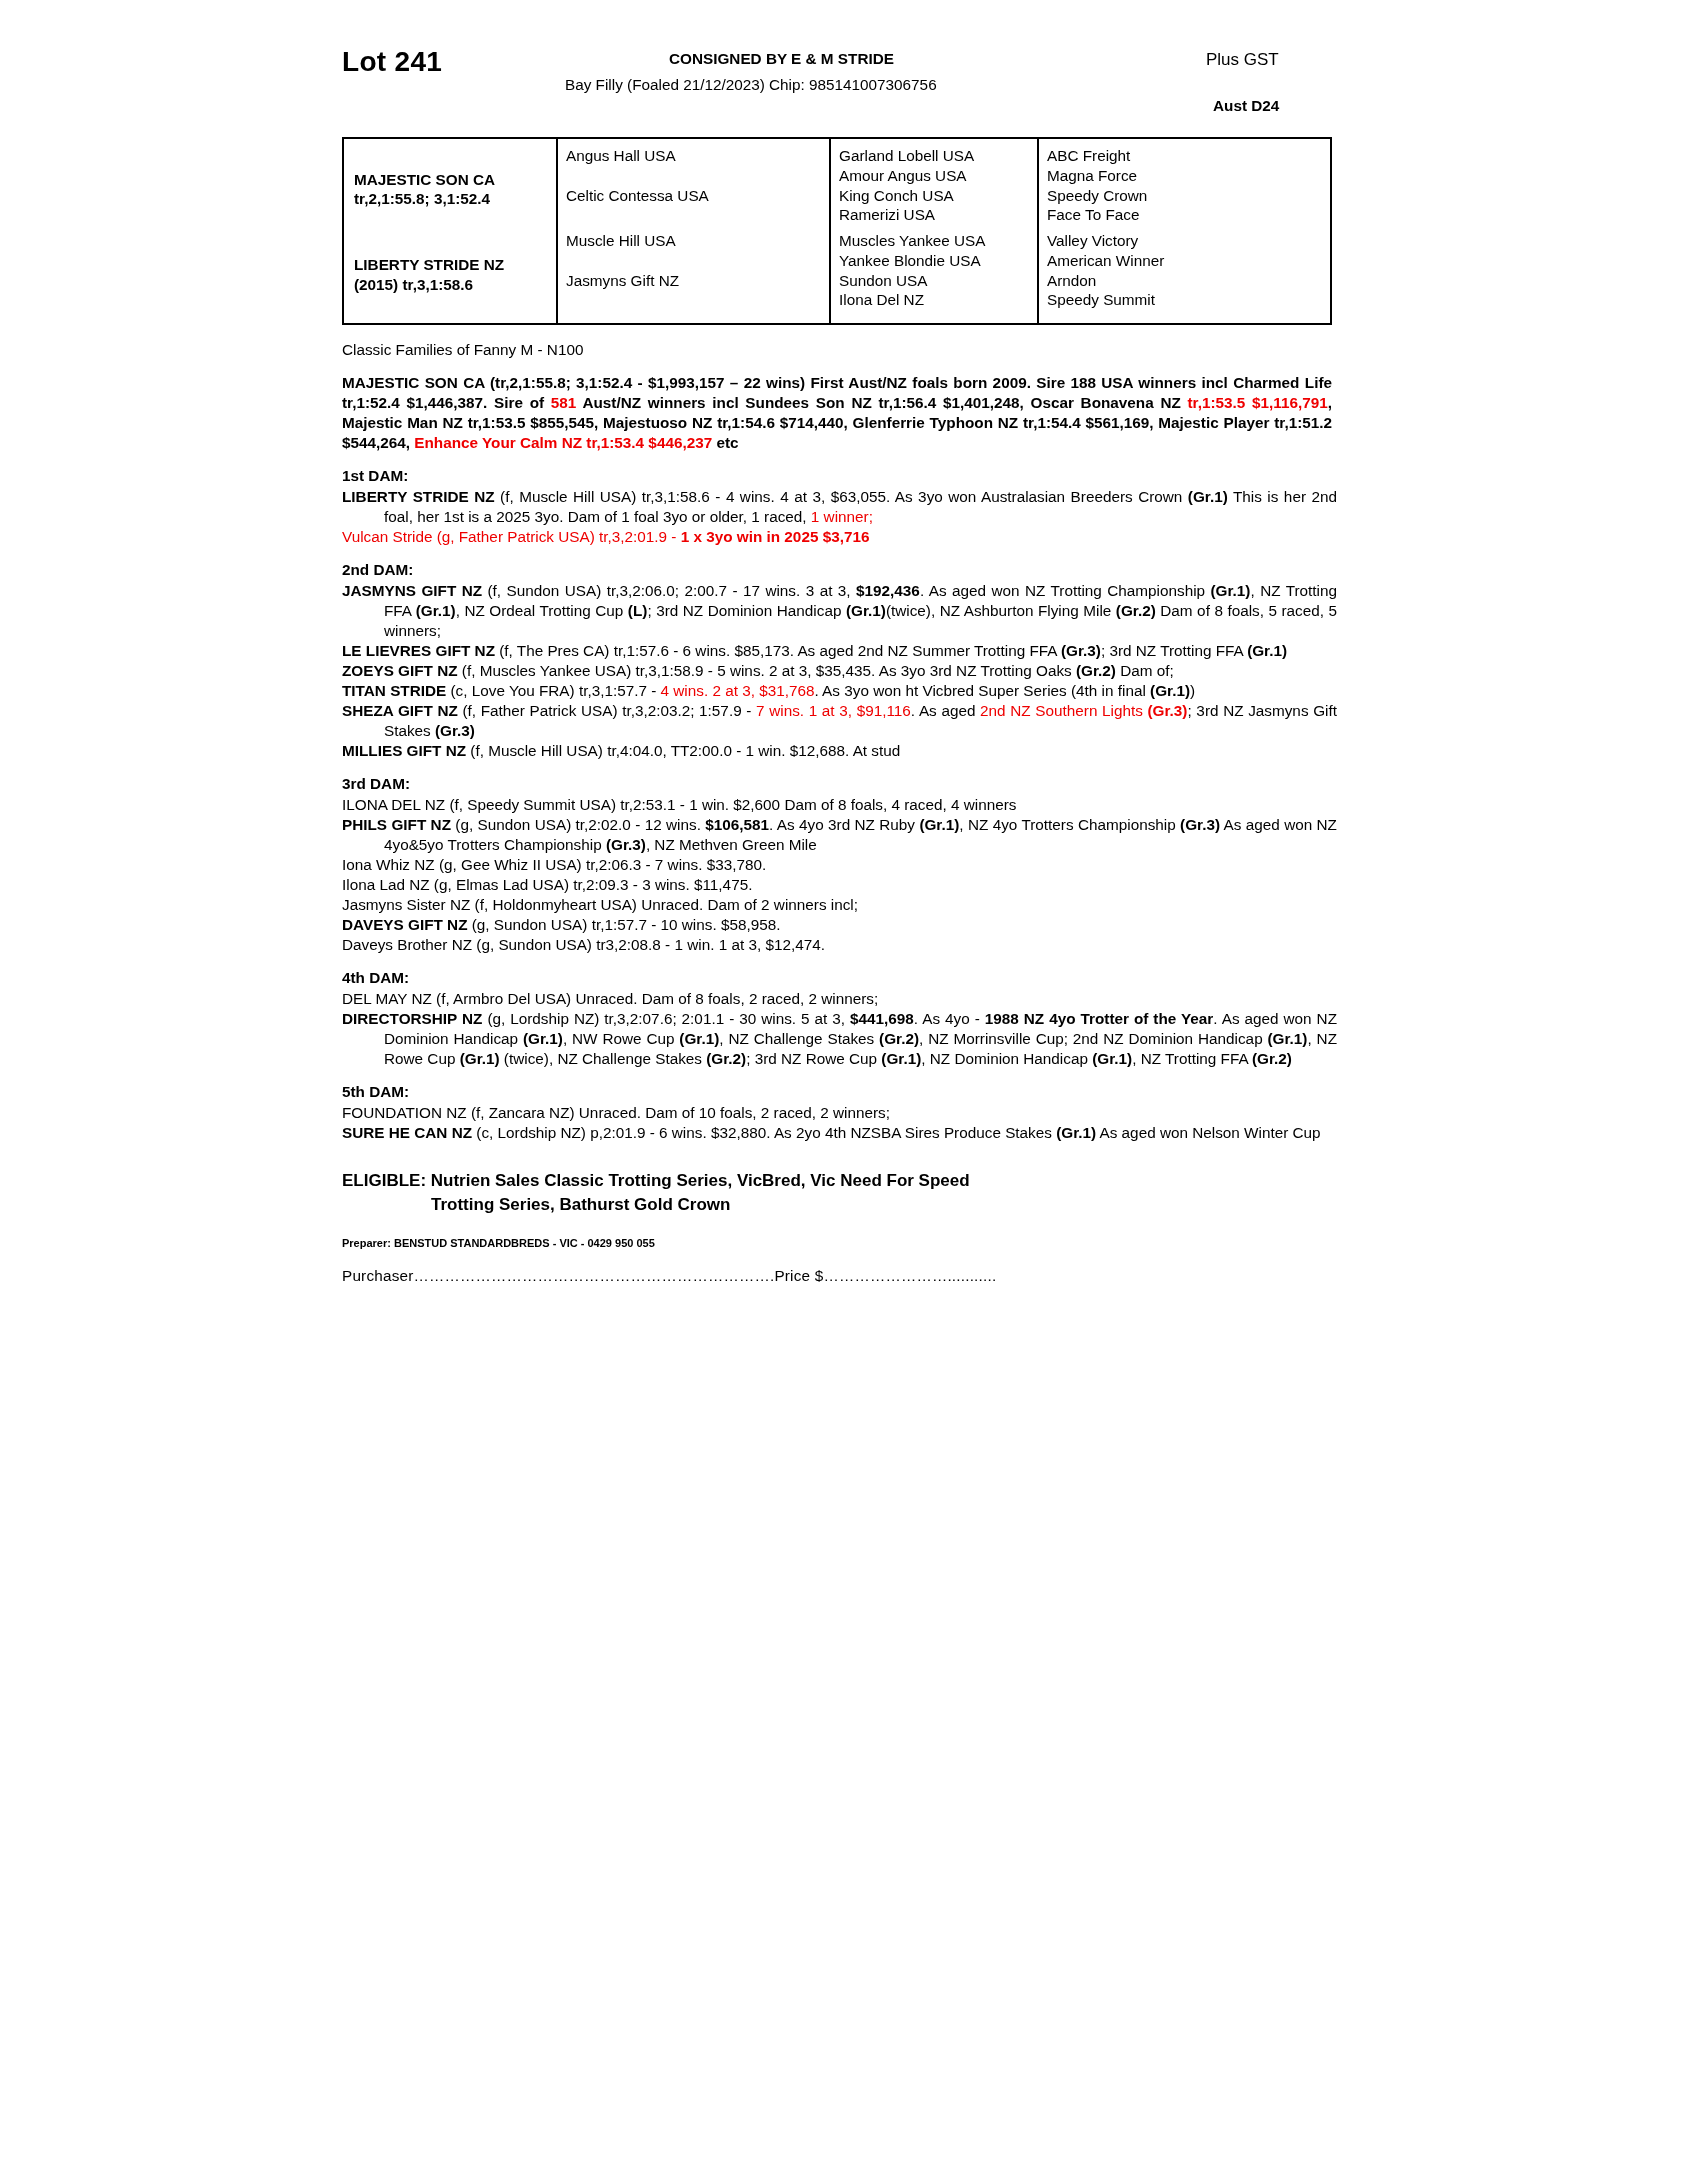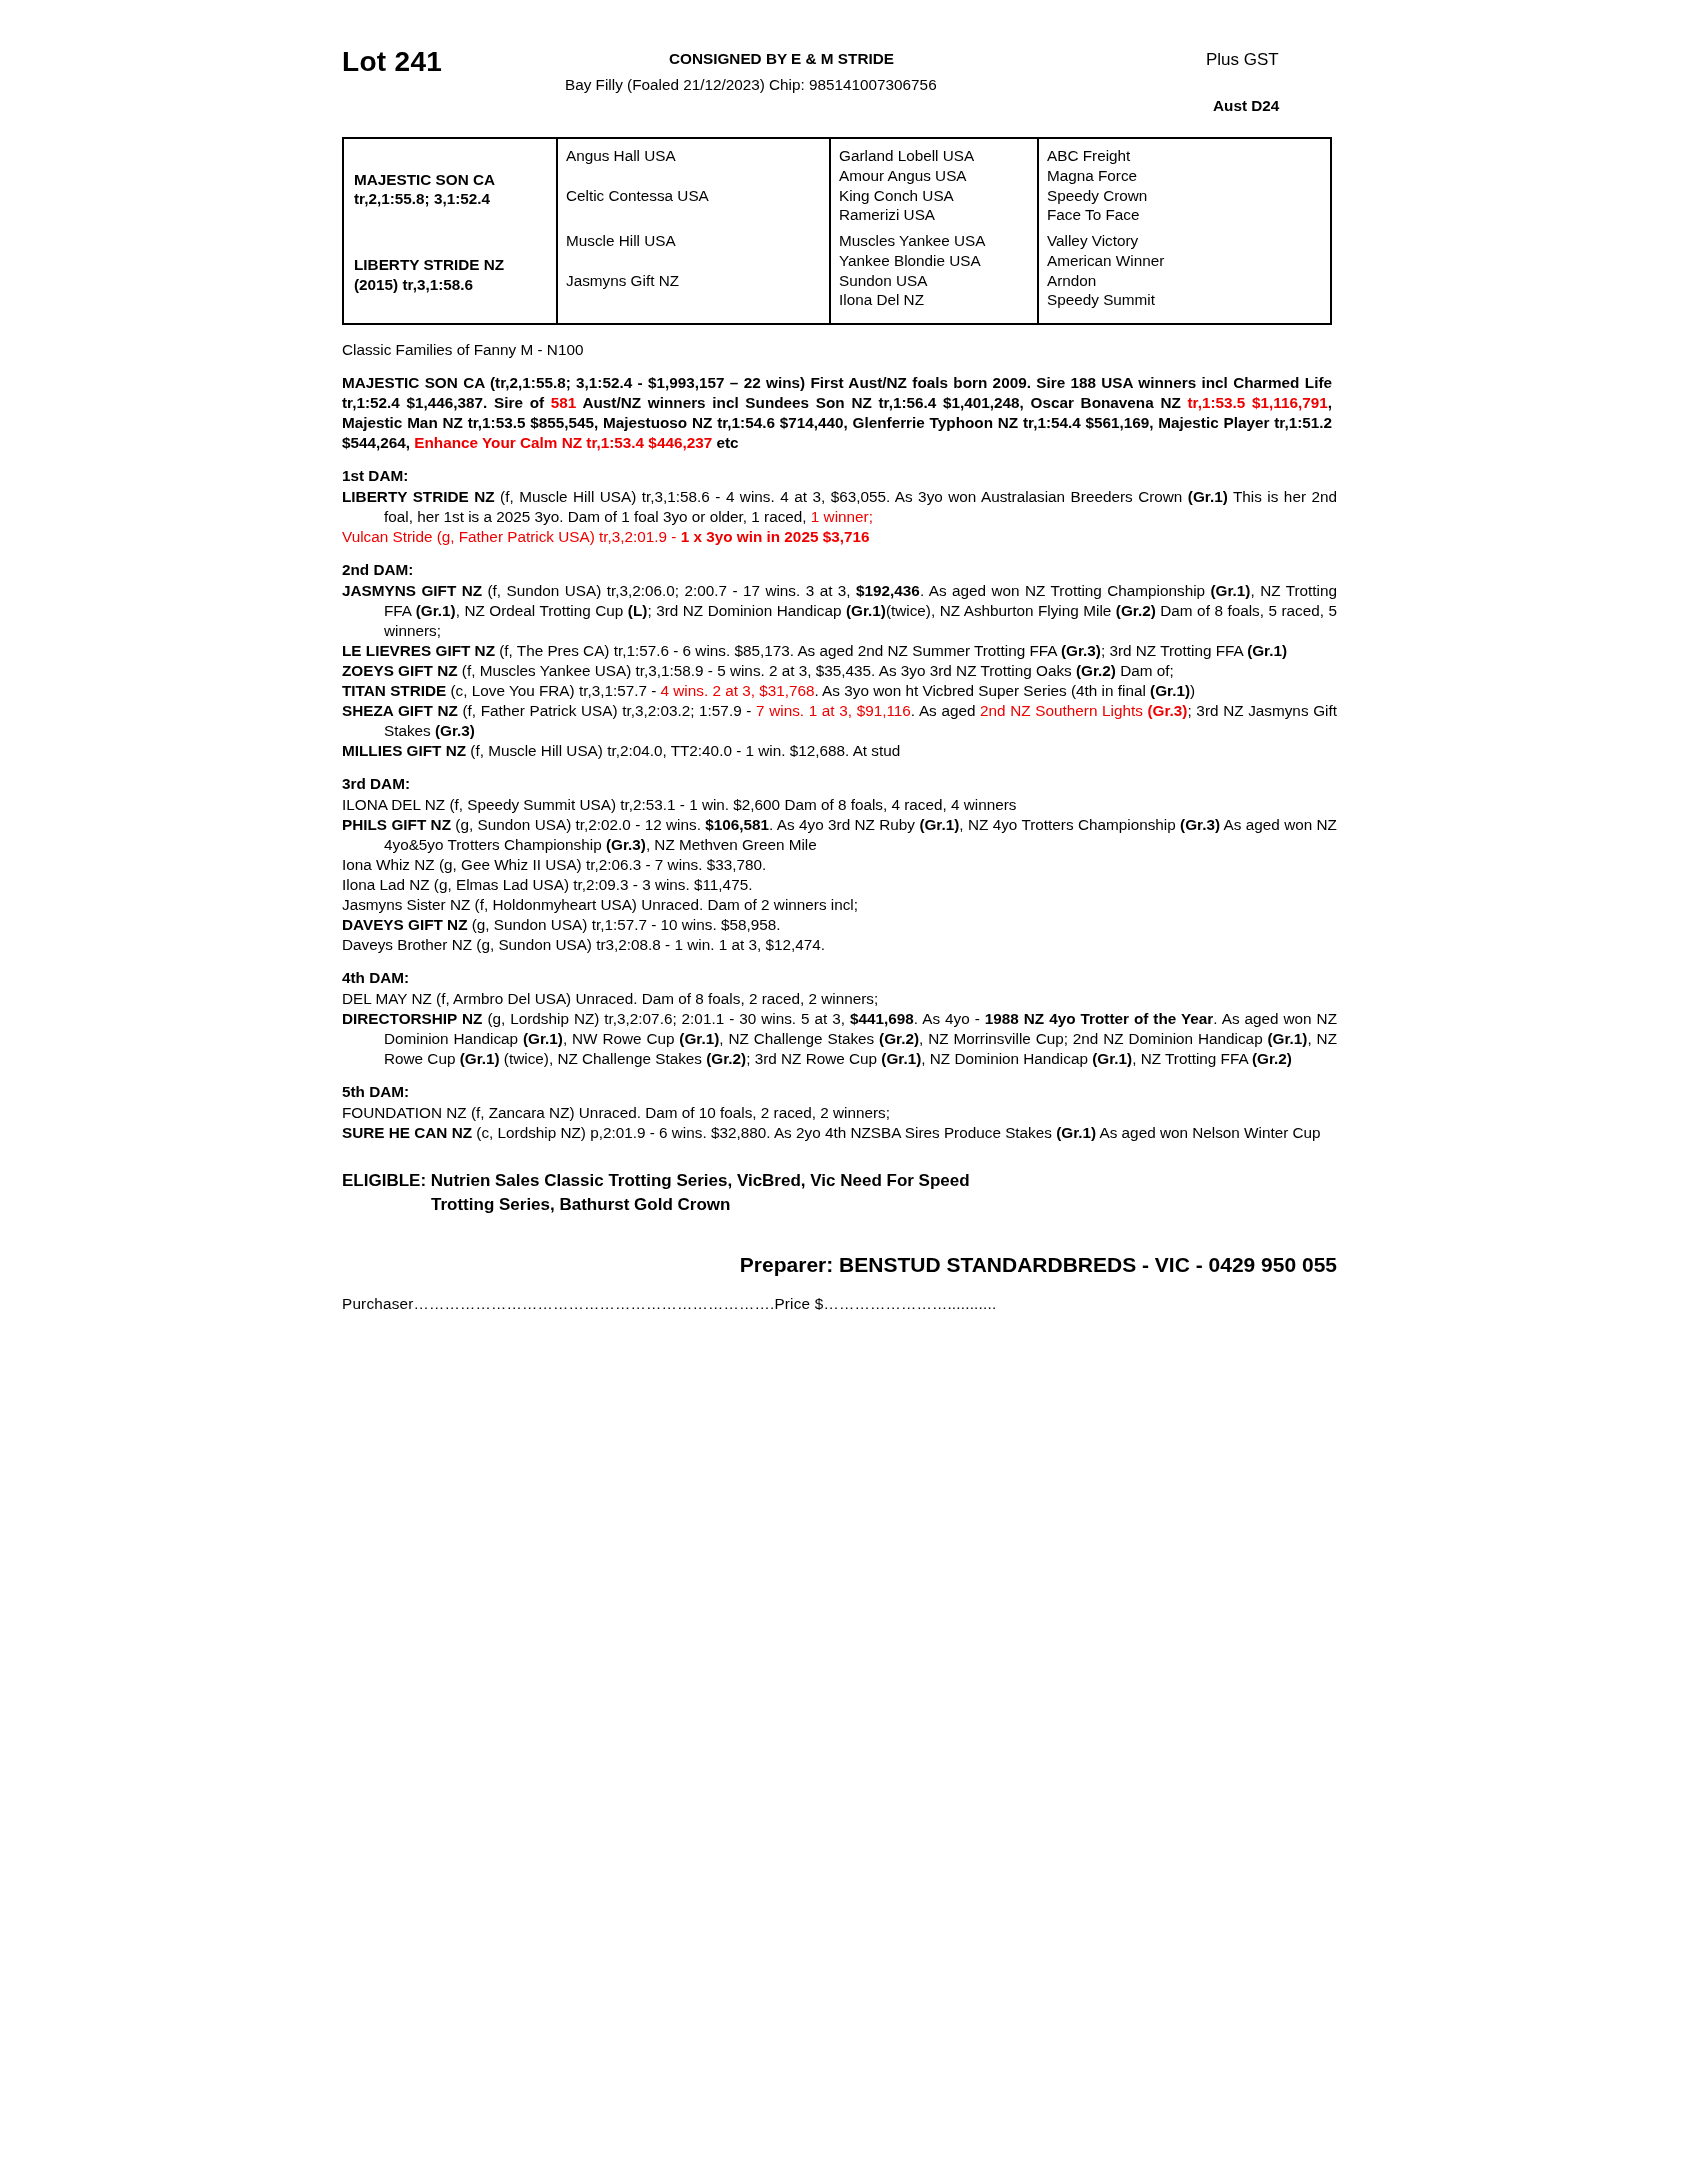--- a/index.html
+++ b/index.html
@@ -119,24 +119,23 @@
   .noind { margin-left: 8px; }
   .noind2 { margin-left: 38px; }
   .eligible {
     margin-top: 26px;
     font-size: 17px;
     font-weight: bold;
     line-height: 24px;
   }
   .eligible .l2 { display: block; margin-left: 89px; }
   .preparer {
-    margin-top: 36px;
-    font-size: 21px;
-    font-weight: bold;
-    text-align: right;
+    margin-top: 20px;
+    font-size: 11px;
+    font-weight: bold;
   }
   .purchaser {
     margin-top: 18px;
     font-size: 15.3px;
     letter-spacing: 0.2px;
   }
 </style>
 </head>
 <body>
 
@@ -198,21 +197,21 @@
     <div id="dam-sections">
         <div class="damhead">1st DAM:</div>
         <p class="e lvl1"><span class="hang"><span class="b">LIBERTY STRIDE NZ</span><span> (f, Muscle Hill USA) tr,3,1:58.6 - 4 wins. 4 at 3, $63,055. As 3yo won Australasian Breeders Crown </span><span class="b">(Gr.1)</span><span> This is her 2nd foal, her 1st is a 2025 3yo. Dam of 1 foal 3yo or older, 1 raced, </span><span class="red">1 winner;</span></span></p>
         <p class="e noind"><span class="hang"><span class="red">Vulcan Stride (g, Father Patrick USA) tr,3,2:01.9 - </span><span class="red b">1 x 3yo win in 2025 $3,716</span></span></p>
         <div class="damhead">2nd DAM:</div>
         <p class="e lvl1"><span class="hang"><span class="b">JASMYNS GIFT NZ</span><span> (f, Sundon USA) tr,3,2:06.0; 2:00.7 - 17 wins. 3 at 3, </span><span class="b">$192,436</span><span>. As aged won NZ Trotting Championship </span><span class="b">(Gr.1)</span><span>, NZ Trotting FFA </span><span class="b">(Gr.1)</span><span>, NZ Ordeal Trotting Cup </span><span class="b">(L)</span><span>; 3rd NZ Dominion Handicap </span><span class="b">(Gr.1)</span><span>(twice), NZ Ashburton Flying Mile </span><span class="b">(Gr.2)</span><span> Dam of 8 foals, 5 raced, 5 winners;</span></span></p>
         <p class="e lvl2"><span class="hang"><span class="b">LE LIEVRES GIFT NZ</span><span> (f, The Pres CA) tr,1:57.6 - 6 wins. $85,173. As aged 2nd NZ Summer Trotting FFA </span><span class="b">(Gr.3)</span><span>; 3rd NZ Trotting FFA </span><span class="b">(Gr.1)</span></span></p>
         <p class="e lvl2"><span class="hang"><span class="b">ZOEYS GIFT NZ</span><span> (f, Muscles Yankee USA) tr,3,1:58.9 - 5 wins. 2 at 3, $35,435. As 3yo 3rd NZ Trotting Oaks </span><span class="b">(Gr.2)</span><span> Dam of;</span></span></p>
         <p class="e lvl3"><span class="hang"><span class="b">TITAN STRIDE</span><span> (c, Love You FRA) tr,3,1:57.7 - </span><span class="red">4 wins. 2 at 3, $31,768</span><span>. As 3yo won ht Vicbred Super Series (4th in final </span><span class="b">(Gr.1)</span><span>)</span></span></p>
         <p class="e lvl2"><span class="hang"><span class="b">SHEZA GIFT NZ</span><span> (f, Father Patrick USA) tr,3,2:03.2; 1:57.9 - </span><span class="red">7 wins. 1 at 3, $91,116</span><span>. As aged </span><span class="red">2nd NZ Southern Lights </span><span class="red b">(Gr.3)</span><span>; 3rd NZ Jasmyns Gift Stakes </span><span class="b">(Gr.3)</span></span></p>
-        <p class="e lvl2"><span class="hang"><span class="b">MILLIES GIFT NZ</span><span> (f, Muscle Hill USA) tr,2:04.0, TT2:40.0 - 1 win. $12,688. At stud</span></span></p>
+        <p class="e lvl2"><span class="hang"><span class="b">MILLIES GIFT NZ</span><span> (f, Muscle Hill USA) tr,4:04.0, TT2:00.0 - 1 win. $12,688. At stud</span></span></p>
         <div class="damhead">3rd DAM:</div>
         <p class="e noind"><span class="hang"><span>ILONA DEL NZ (f, Speedy Summit USA) tr,2:53.1 - 1 win. $2,600 Dam of 8 foals, 4 raced, 4 winners</span></span></p>
         <p class="e lvl2"><span class="hang"><span class="b">PHILS GIFT NZ</span><span> (g, Sundon USA) tr,2:02.0 - 12 wins. </span><span class="b">$106,581</span><span>. As 4yo 3rd NZ Ruby </span><span class="b">(Gr.1)</span><span>, NZ 4yo Trotters Championship </span><span class="b">(Gr.3)</span><span> As aged won NZ 4yo&amp;5yo Trotters Championship </span><span class="b">(Gr.3)</span><span>, NZ Methven Green Mile</span></span></p>
         <p class="e noind2"><span class="hang"><span>Iona Whiz NZ (g, Gee Whiz II USA) tr,2:06.3 - 7 wins. $33,780.</span></span></p>
         <p class="e noind2"><span class="hang"><span>Ilona Lad NZ (g, Elmas Lad USA) tr,2:09.3 - 3 wins. $11,475.</span></span></p>
         <p class="e noind2"><span class="hang"><span>Jasmyns Sister NZ (f, Holdonmyheart USA) Unraced. Dam of 2 winners incl;</span></span></p>
         <p class="e lvl3"><span class="hang"><span class="b">DAVEYS GIFT NZ</span><span> (g, Sundon USA) tr,1:57.7 - 10 wins. $58,958.</span></span></p>
         <p class="e lvl2"><span class="hang"><span>Daveys Brother NZ (g, Sundon USA) tr3,2:08.8 - 1 win. 1 at 3, $12,474.</span></span></p>
         <div class="damhead">4th DAM:</div>
         <p class="e noind"><span class="hang"><span>DEL MAY NZ (f, Armbro Del USA) Unraced. Dam of 8 foals, 2 raced, 2 winners;</span></span></p>

